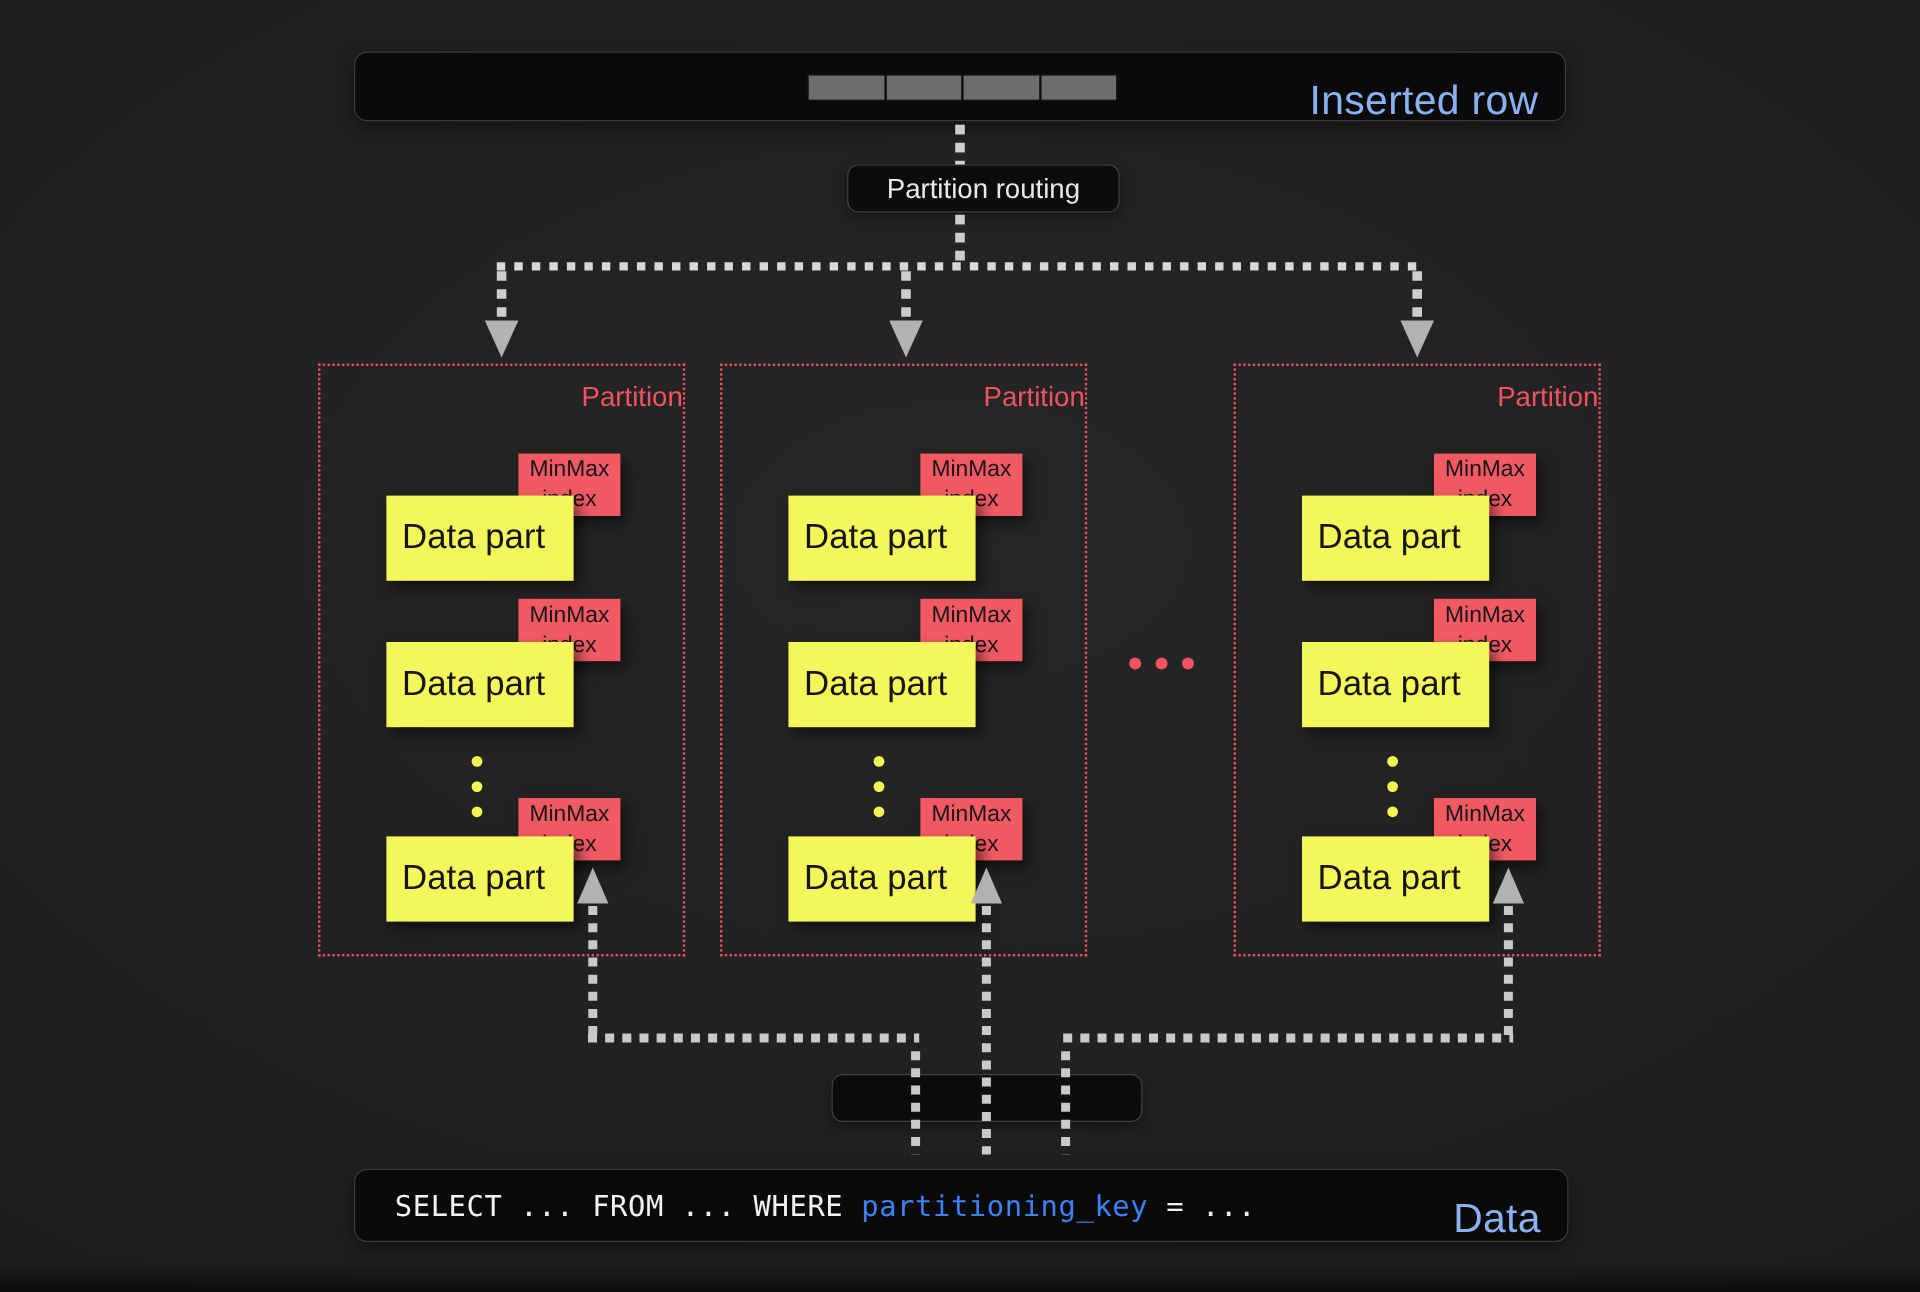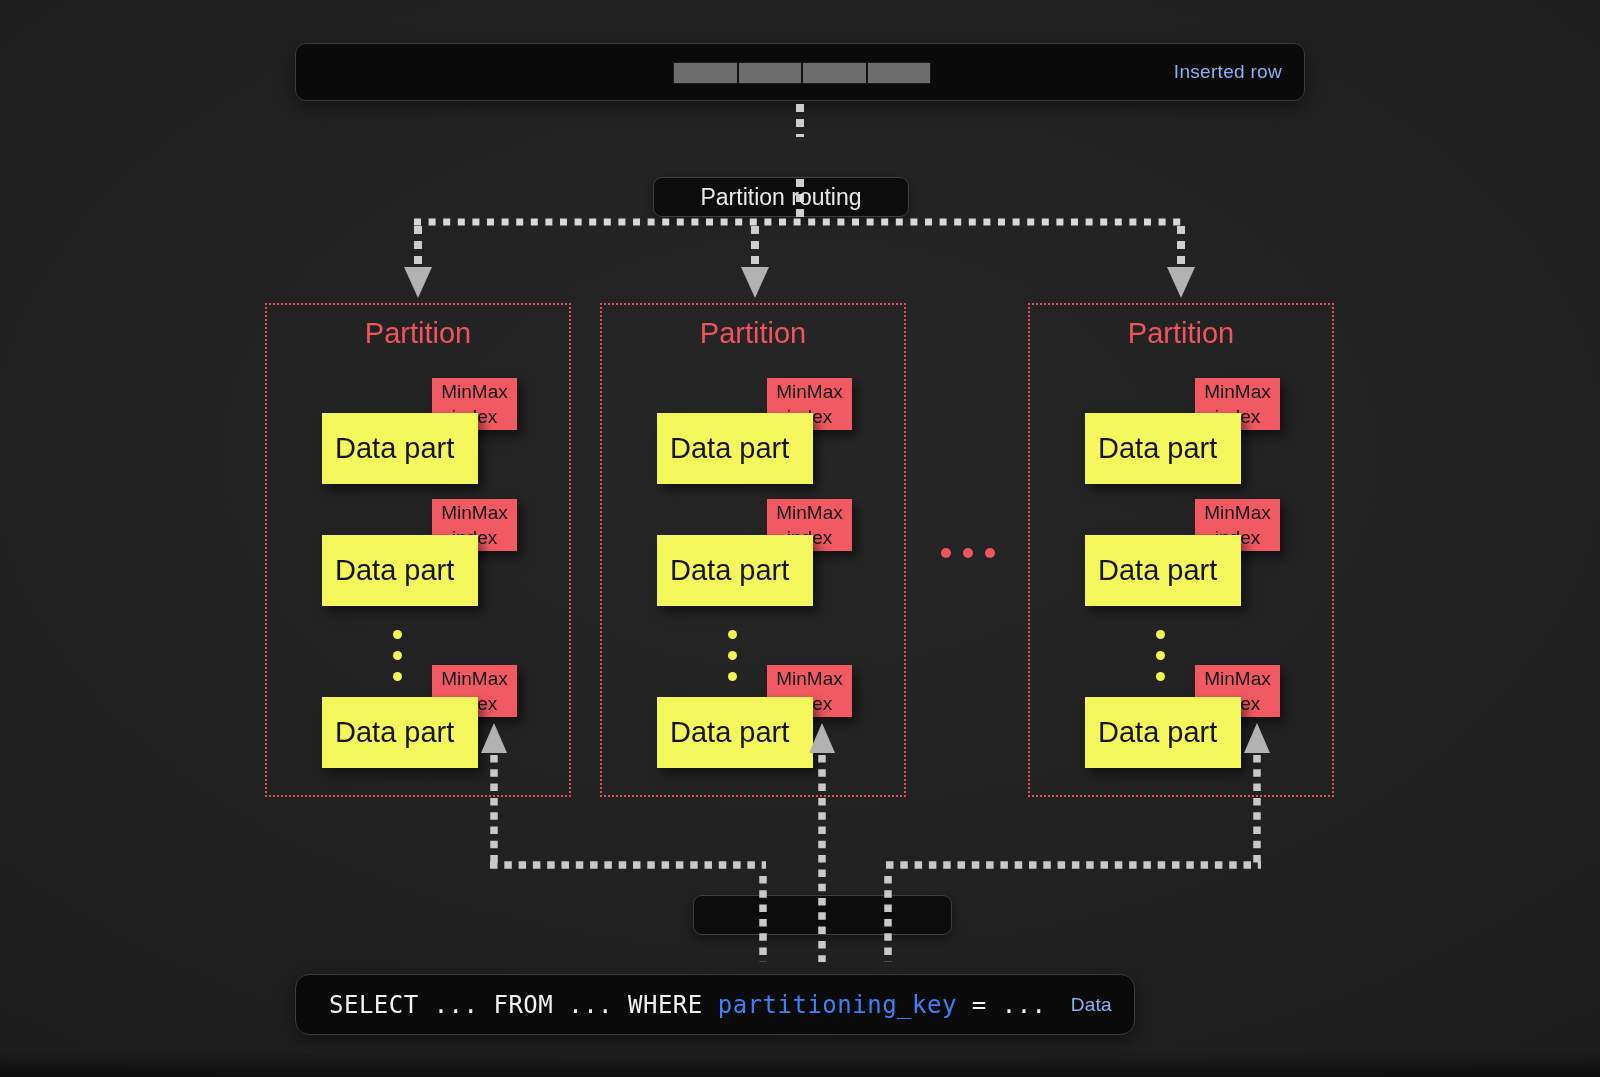--- a/index.html
+++ b/index.html
@@ -8,25 +8,25 @@
     background:radial-gradient(120% 110% at 50% 42%, #262626 0%, #1f1f1f 55%, #171717 100%);
     font-family:"Liberation Sans", sans-serif;
   }
   
   .bar{
     position:absolute; background:#0a0a0a; border:1.5px solid #3c3c3c;
     border-radius:11px; box-sizing:border-box;
     box-shadow:0 6px 16px rgba(0,0,0,.45); z-index:1;
   }
   .bar-top{left:295px; top:43px; width:1010px; height:58px;}
-  .bar-bottom{left:295px; top:974px; width:840px; height:61px;border-radius:14px;}
+  .bar-bottom{left:295px; top:974px; width:1012px; height:61px;}
   .bar-label{
-    position:absolute; right:22px; top:0; height:100%;
+    position:absolute; right:22px; top:12px; height:100%;
     display:flex; align-items:center;
-    color:#8ab2f3; font-size:19px; letter-spacing:.3px;
+    color:#8ab2f3; font-size:34px; letter-spacing:.3px;
   }
   .segments{
     position:absolute; left:377px; top:18px; width:258px; height:22px;
     display:flex; gap:2px; background:#101010; border:1px solid #1a1a1a; box-sizing:border-box;
   }
   .segments .seg{flex:1; background:#6d6d6d;}
   .sql{
     position:absolute; left:33px; top:0; height:100%;
     display:flex; align-items:center; white-space:pre;
     font-family:"DejaVu Sans Mono", monospace; font-size:24px; letter-spacing:.5px;
@@ -36,33 +36,33 @@
   
   .flow-label-bg{
     position:absolute; background:#0c0c0c; border:1.5px solid #404040;
     border-radius:9px; box-sizing:border-box; z-index:1;
     box-shadow:0 4px 10px rgba(0,0,0,.4);
   }
   .flow-label-text{
     position:absolute; z-index:3; display:flex; align-items:center; justify-content:center;
     color:#e9e9e9; font-size:23px;
   }
-  .routing-pos{left:653px; top:137px; width:256px; height:40px;margin-top:40px;}
+  .routing-pos{left:706px; top:137px; width:227px; height:40px;}
   .pruning-pos{left:693px; top:895px; width:259px; height:40px;}
   
   .wires{position:absolute; left:0; top:0; z-index:2; pointer-events:none;}
   
   .partition{
     position:absolute; top:303px; width:306px; height:494px; box-sizing:border-box;
     border:2px dotted #e6505b; z-index:1;
   }
   .p0{left:265px;} .p1{left:600px;} .p2{left:1028px;}
   .p-title{
-    position:absolute; top:12px; left:0; width:100%; text-align:center;
-    color:#f0545f; font-size:29px;
+    position:absolute; top:12px; left:0; width:100%; text-align:right;
+    color:#f0545f; font-size:23px;
   }
   .dp{
     position:absolute; left:55px; width:143px; height:71px; background:#f4f75b;
     z-index:2; display:flex; align-items:center; padding-left:13px; box-sizing:content-box;
     color:#151515; font-size:29px;
     box-shadow:5px 6px 10px rgba(0,0,0,.5);
     text-align:right;
   }
   .dp1{top:108px;} .dp2{top:230px;} .dp3{top:392px;}
   .mm{

